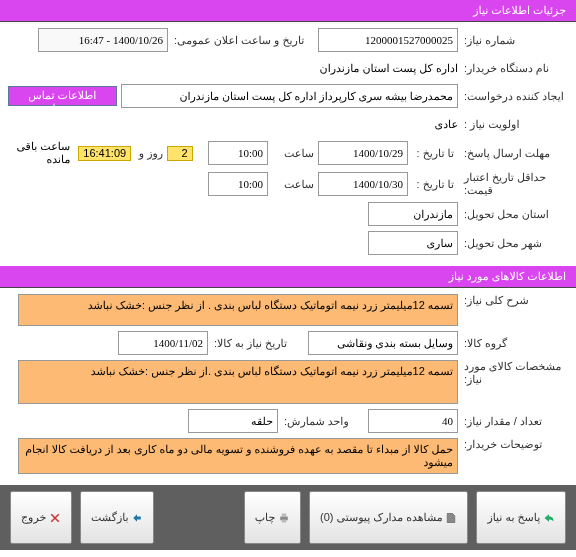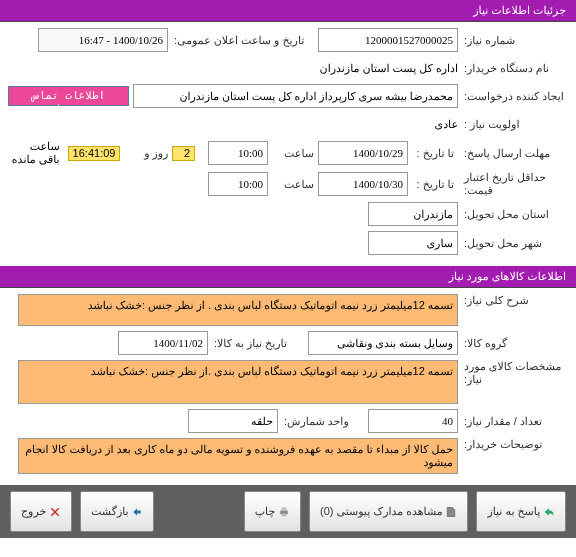--- a/index.html
+++ b/index.html
@@ -1,28 +1,28 @@
 <!DOCTYPE html>
 <html dir="rtl" lang="fa"><head>
 <meta charset="utf-8">
 <style>
 *{box-sizing:border-box;margin:0;padding:0;font-family:Tahoma,sans-serif;font-size:11px}
 body{background:#fff;width:576px;direction:rtl}
-.section-header{background:#a21caf;color:#fff;padding:4px 10px;font-weight:normal;text-align:right;border-bottom:1px solid #444}
+.section-header{background:#d946ef;color:#fff;padding:4px 10px;font-weight:normal;text-align:right;border-bottom:1px solid #444}
 .form-area{padding:6px 8px}
 .row{display:flex;align-items:center;margin-bottom:5px;min-height:22px}
 .lbl{width:110px;text-align:left;padding-left:6px;color:#333;flex-shrink:0}
 .lbl-short{width:50px;text-align:right;padding:0 4px;color:#333;flex-shrink:0}
 input[type=text],.display-box{border:1px solid #999;background:#fff;height:24px;padding:0 4px;font-family:Tahoma;font-size:11px}
 .display-box{display:inline-flex;align-items:center;background:#f9f9f9}
-.btn-link{background:#ec4899;color:#fff;border:1px solid #5a7a9a;padding:2px 6px;height:20px;cursor:pointer;font-family:Liberation Mono, monospace;font-size:11px}
+.btn-link{background:#d946ef;color:#fff;border:1px solid #5a7a9a;padding:2px 6px;height:20px;cursor:pointer;font-family:Liberation Sans, sans-serif;font-size:11px}
 .yellow-box{background:#ffe36b;border:1px solid #c9a800;padding:1px 4px;height:15px;display:inline-flex;align-items:center}
 .textarea-like{border:1px solid #999;background:#fdba74;min-height:32px;padding:4px;width:440px;text-align:right}
 .footer-bar{background:#5f5f5f;padding:6px 10px;display:flex;gap:8px;align-items:center;justify-content:flex-start}
-.footer-btn{background:linear-gradient(#fff,#e3e3e3);border:1px solid #888;border-radius:2px;padding:13px 10px;cursor:pointer;font-family:Tahoma;font-size:11px;color:#333}
+.footer-btn{background:linear-gradient(#fff,#e3e3e3);border:1px solid #888;border-radius:2px;padding:19px 10px;cursor:pointer;font-family:Tahoma;font-size:11px;color:#333}
 .spacer{flex:1}
 .w60{width:60px}
 .w90{width:90px}
 .w130{width:130px}
 .w140{width:140px}
 .w30{width:30px;text-align:center}
 .w360{width:360px}
 .icon-svg{width:12px;height:12px;vertical-align:middle}
 </style>
 </head>
@@ -56,21 +56,21 @@
  </div>
 
  <div class="row">
   <span class="lbl">مهلت ارسال پاسخ:</span>
   <span class="lbl-short">تا تاریخ :</span>
   <input type="text" class="w90" value="1400/10/29" style="">
   <span class="lbl-short">ساعت</span>
   <input type="text" class="w60" value="10:00" style="">
   <span style="width:20px"></span>
   <span class="yellow-box w30">2</span>
-  <span class="lbl-short" style="width:52px">روز و</span>
+  <span class="lbl-short" style="width:36px">روز و</span>
   <span class="yellow-box">16:41:09</span>
   <span style="padding-right:8px">ساعت باقی مانده</span>
  </div>
 
  <div class="row">
   <span class="lbl">حداقل تاریخ اعتبار قیمت:</span>
   <span class="lbl-short">تا تاریخ :</span>
   <input type="text" class="w90" value="1400/10/30" style="">
   <span class="lbl-short">ساعت</span>
   <input type="text" class="w60" value="10:00" style="">

